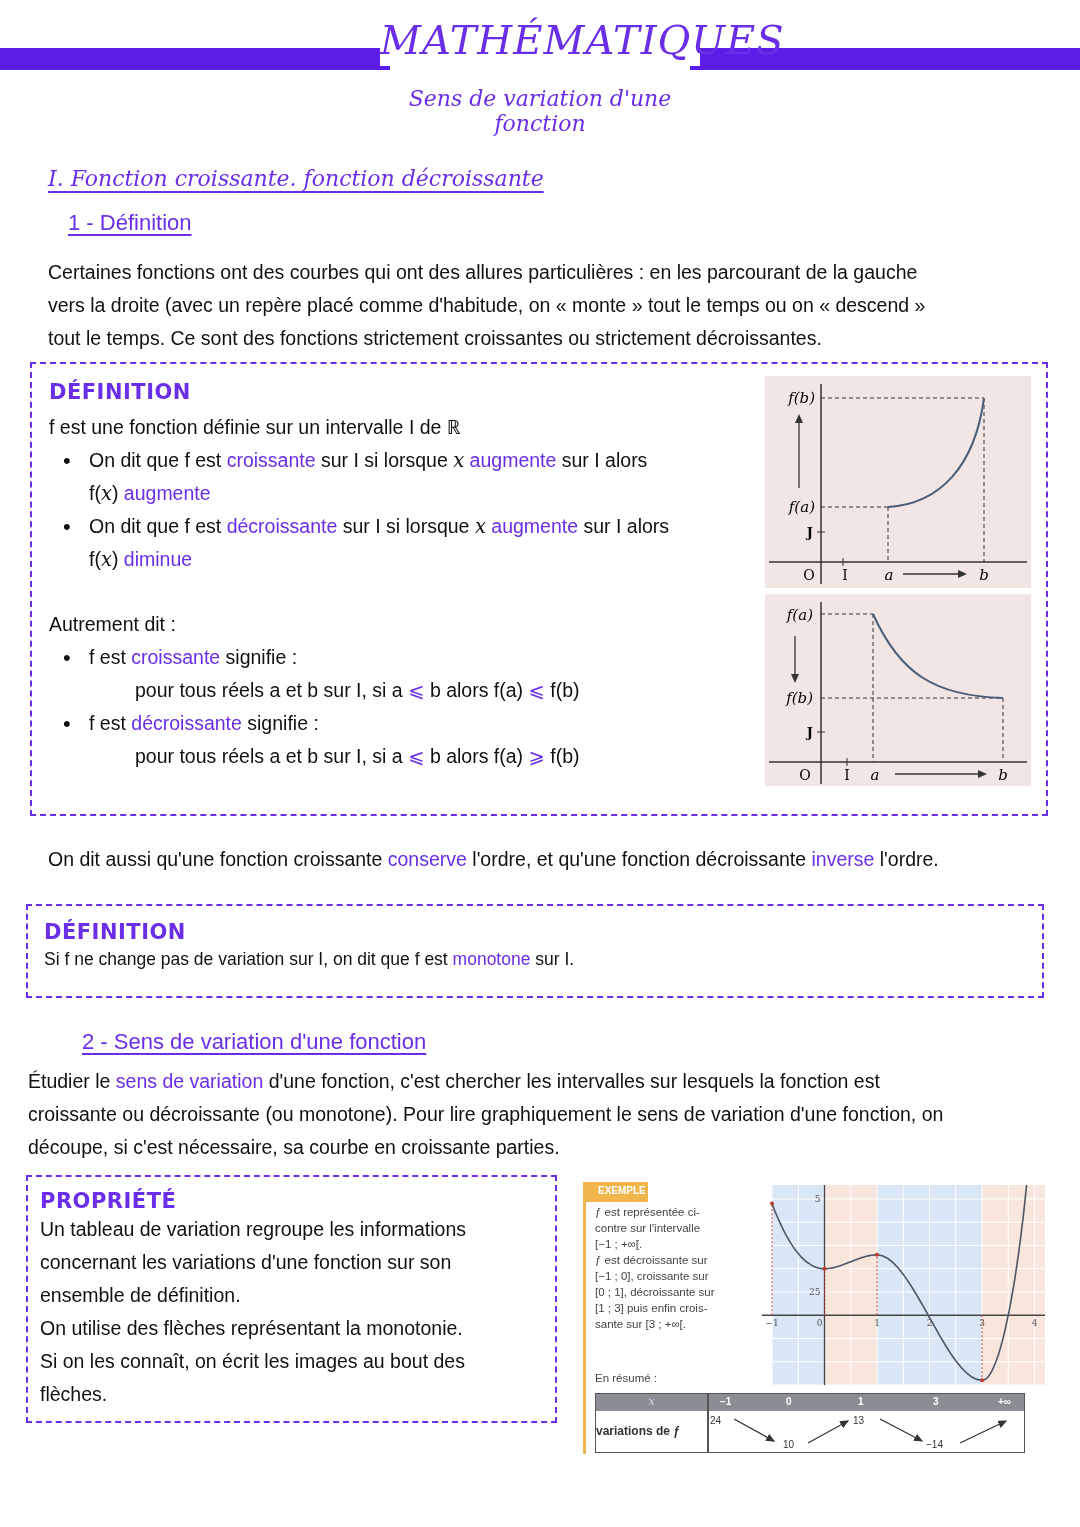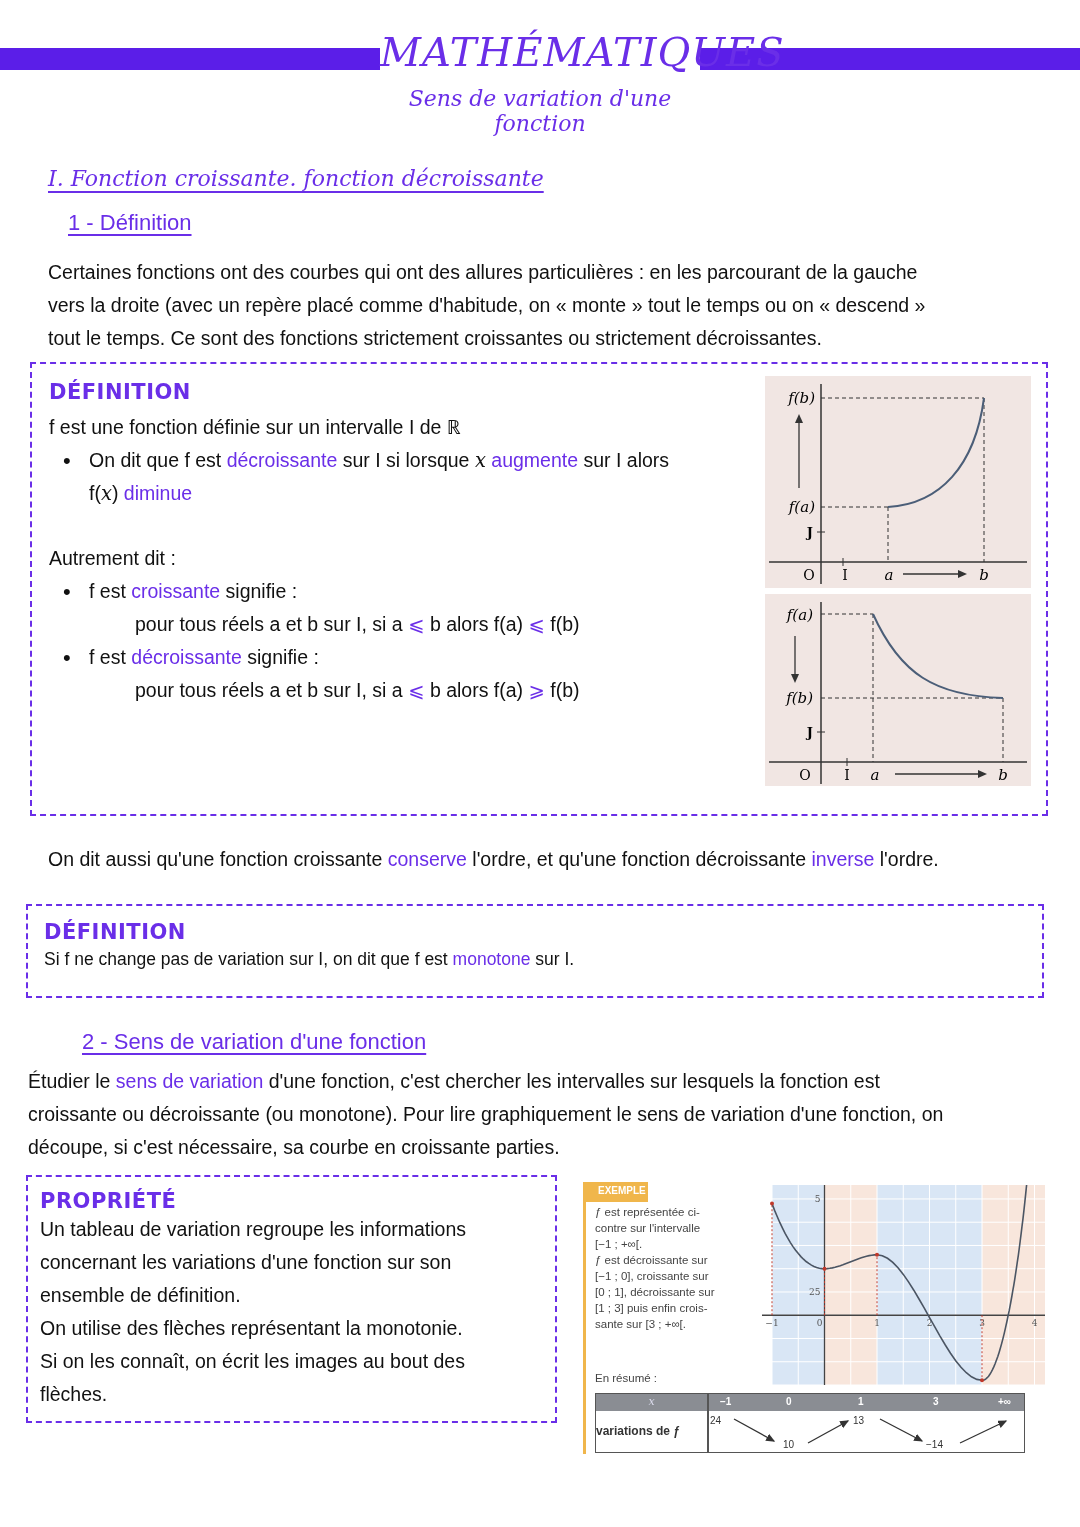--- a/index.html
+++ b/index.html
@@ -3,21 +3,21 @@
 <meta charset="utf-8">
 <style>
   * { box-sizing: border-box; margin: 0; padding: 0; }
   html, body { width: 1080px; height: 1527px; background: #ffffff; overflow: hidden; }
   body { position: relative; font-family: "Liberation Sans", sans-serif; color: #111; }
   .abs { position: absolute; }
   .purple { color: #6a2ee8; }
 
   
   .band { position: absolute; top: 48px; height: 22px; background: #5b1ee8; }
-  .title { position: absolute; left: 380px; top: 26px; width: 320px; text-align: right;
+  .title { position: absolute; left: 380px; top: 14px; width: 320px; text-align: right;
            font-family: "DejaVu Serif", serif; font-style: italic; font-size: 40px; color: #6a2ee8;
            letter-spacing: 1px; background: #fff; line-height: 52px; }
   .subtitle { position: absolute; left: 360px; top: 86px; width: 360px; text-align: center;
               font-family: "DejaVu Serif", serif; font-style: italic; font-size: 22px; color: #6a2ee8; }
 
   .h1 { font-family: "DejaVu Serif", serif; font-style: italic; font-size: 22px; color: #6a2ee8;
         text-decoration: underline; text-decoration-thickness: 2px; text-underline-offset: 5px; }
   .h2 { font-family: "Liberation Sans", sans-serif; font-size: 22px; color: #6a2ee8;
         text-decoration: underline; text-underline-offset: 4px; }
   .para { font-size: 19.5px; line-height: 33px; color: #111; }
@@ -45,20 +45,24 @@
 <div class="abs para" style="left:48px; top:256px; width:1000px;">
   <div>Certaines fonctions ont des courbes qui ont des allures particulières : en les parcourant de la gauche</div>
   <div>vers la droite (avec un repère placé comme d'habitude, on « monte » tout le temps ou on « descend »</div>
   <div>tout le temps. Ce sont des fonctions strictement croissantes ou strictement décroissantes.</div>
 </div>
 
 <div class="dbox" style="left:30px; top:362px; width:1018px; height:454px;">
   <div class="abs para" style="left:17px; top:12px; width:720px;">
     <div class="dtitle" style="margin-bottom:2px;">DÉFINITION</div>
     <div>f est une fonction définie sur un intervalle I de ℝ</div>
+    <div class="bullet-line">
+      <span>On dit que f est </span><span class="purple">croissante</span><span> sur I si lorsque </span><span class="math">x</span><span> </span><span class="purple">augmente</span><span> sur I alors</span>
+      <div><span>f(</span><span class="math">x</span><span>) </span><span class="purple">augmente</span></div>
+    </div>
     <div class="bullet-line">
       <span>On dit que f est </span><span class="purple">décroissante</span><span> sur I si lorsque </span><span class="math">x</span><span> </span><span class="purple">augmente</span><span> sur I alors</span>
       <div><span>f(</span><span class="math">x</span><span>) </span><span class="purple">diminue</span></div>
     </div>
     <div style="height:32px;"></div>
     <div>Autrement dit :</div>
     <div class="bullet-line">
       <span>f est </span><span class="purple">croissante</span><span> signifie :</span>
     </div>
     <div class="indent">

